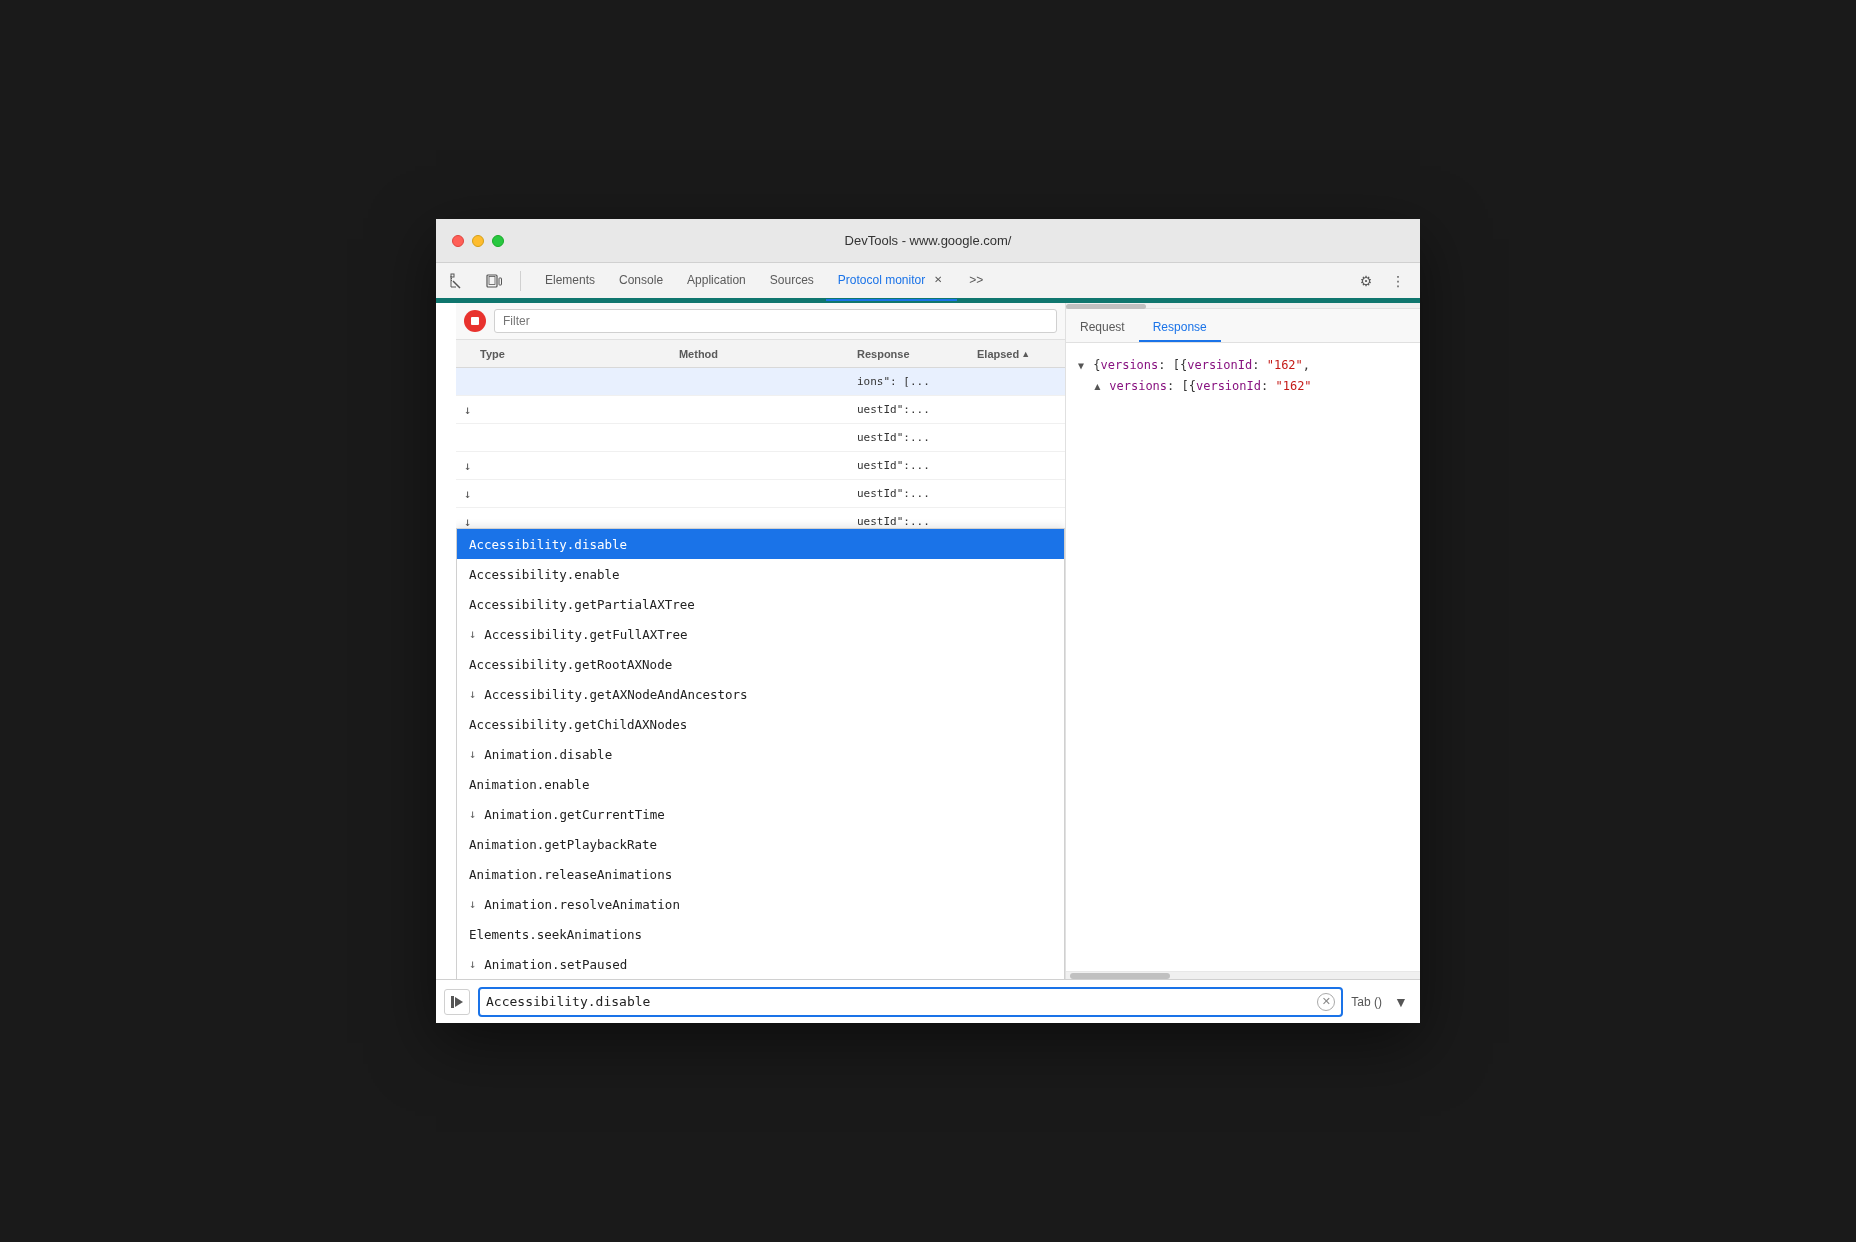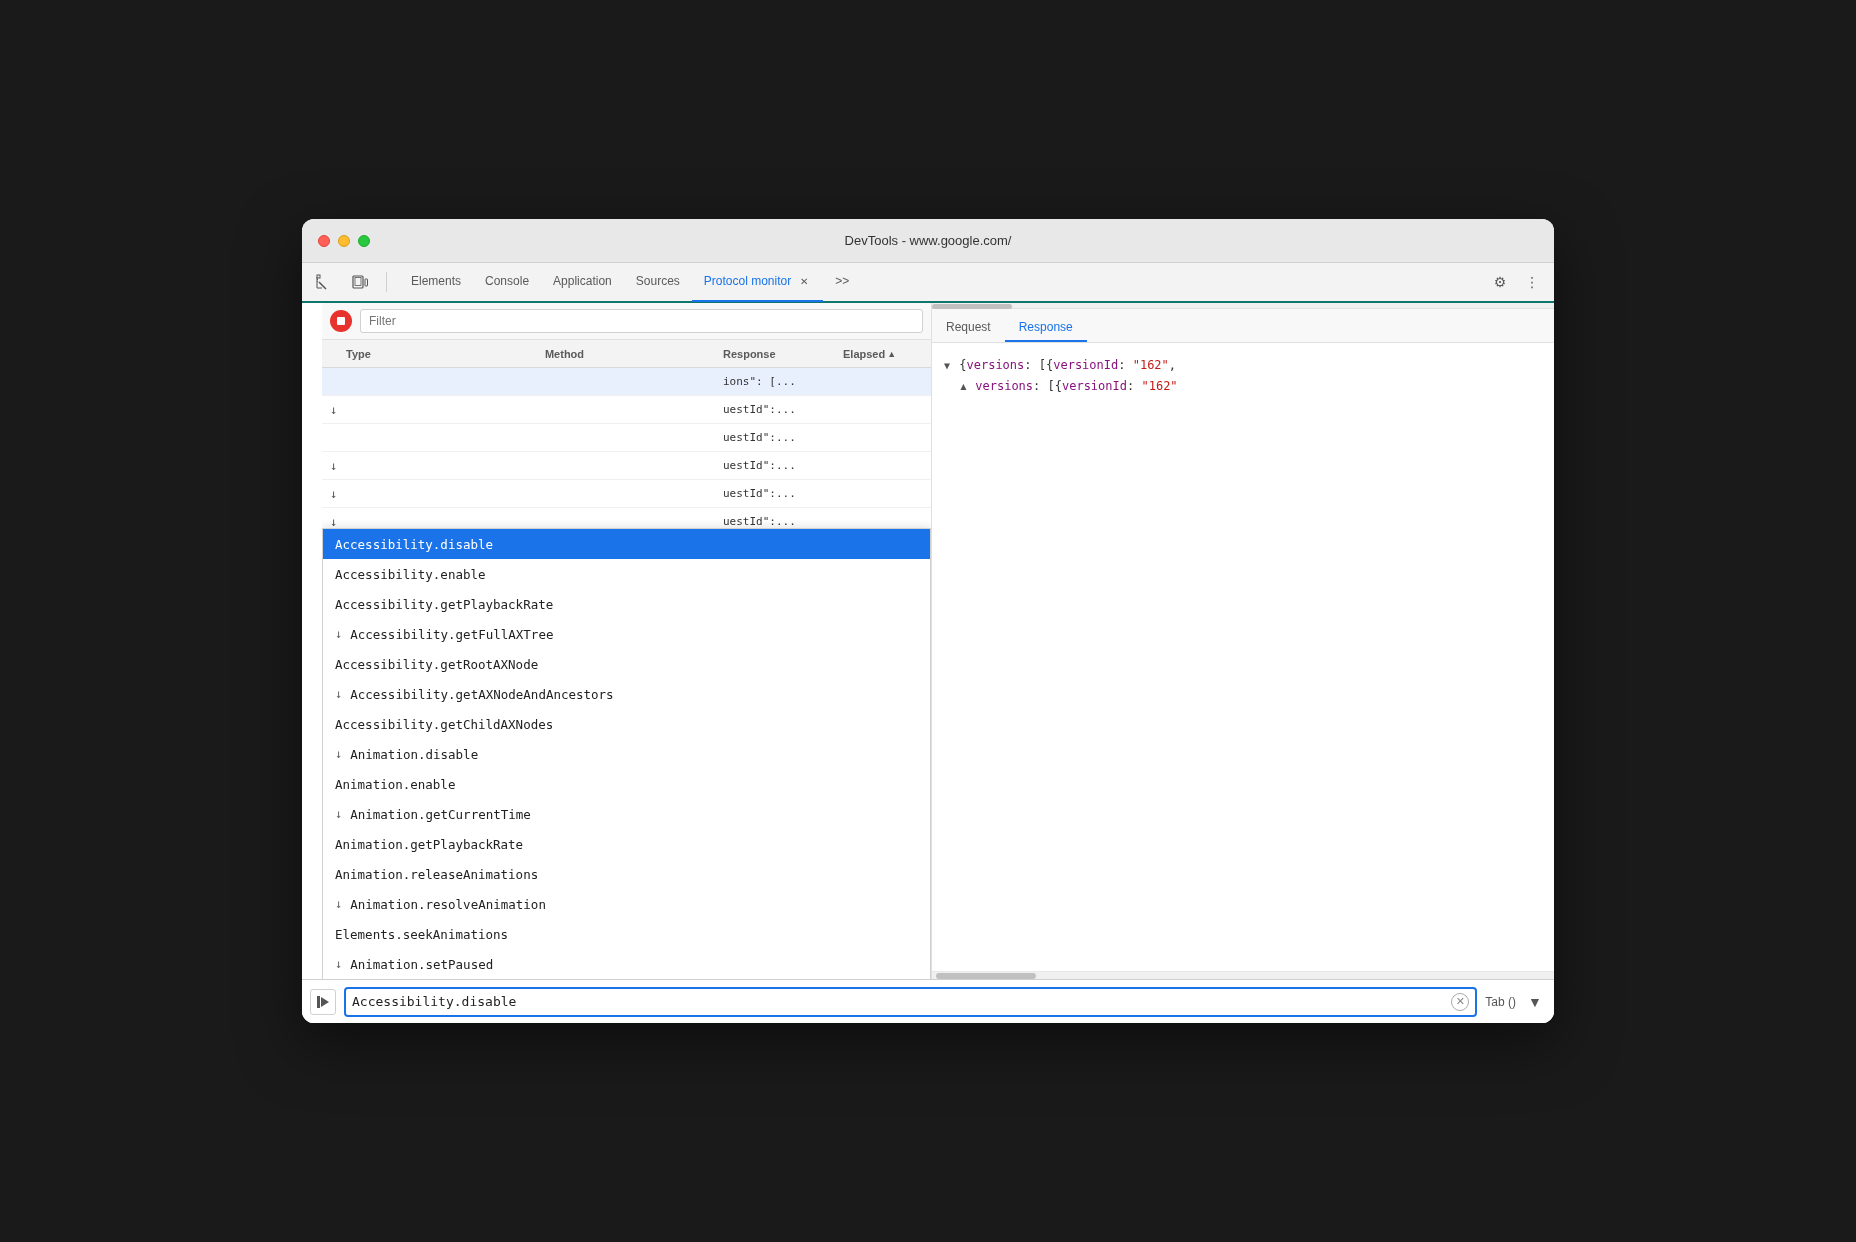--- a/index.html
+++ b/index.html
@@ -5,23 +5,23 @@
     * { margin: 0; padding: 0; box-sizing: border-box; }
     body {
       background: #1a1a1a;
       display: flex;
       justify-content: center;
       align-items: center;
       min-height: 100vh;
       font-family: -apple-system, BlinkMacSystemFont, 'Helvetica Neue', Arial, sans-serif;
     }
     .window {
-      width: 1252px;
+      width: 984px;
       background: #f0f0f0;
-      border-radius: 12px;
+      border-radius: 0;
       box-shadow: 0 20px 60px rgba(0,0,0,0.5);
       overflow: hidden;
     }
     .title-bar {
       background: #e8e8e8;
       height: 44px;
       display: flex;
       align-items: center;
       padding: 0 16px;
       border-bottom: 1px solid #d0d0d0;
@@ -50,21 +50,21 @@
       font-weight: 500;
     }
     .devtools-container {
       background: #ffffff;
       display: flex;
       flex-direction: column;
       height: 760px;
     }
     .devtools-toolbar {
       background: #f3f3f3;
-      border-bottom: 2px solid #0f766e;
+      border-bottom: 5px solid #0f766e;
       display: flex;
       align-items: center;
       height: 40px;
       padding: 0 8px;
       gap: 8px;
     }
     .toolbar-icon-btn {
       width: 28px;
       height: 28px;
       border: none;
@@ -509,21 +509,21 @@
 
           <div class="autocomplete-overlay">
             <div class="autocomplete-list">
               <div class="autocomplete-item highlighted">
                 <span>Accessibility.disable</span>
               </div>
               <div class="autocomplete-item">
                 <span>Accessibility.enable</span>
               </div>
               <div class="autocomplete-item">
-                <span>Accessibility.getPlaybackRate</span>
+                <span>Accessibility.getPartialAXTree</span>
               </div>
               <div class="autocomplete-item">
                 <span class="item-arrow">↓</span>
                 <span>Accessibility.getFullAXTree</span>
               </div>
               <div class="autocomplete-item">
                 <span>Accessibility.getRootAXNode</span>
               </div>
               <div class="autocomplete-item">
                 <span class="item-arrow">↓</span>

